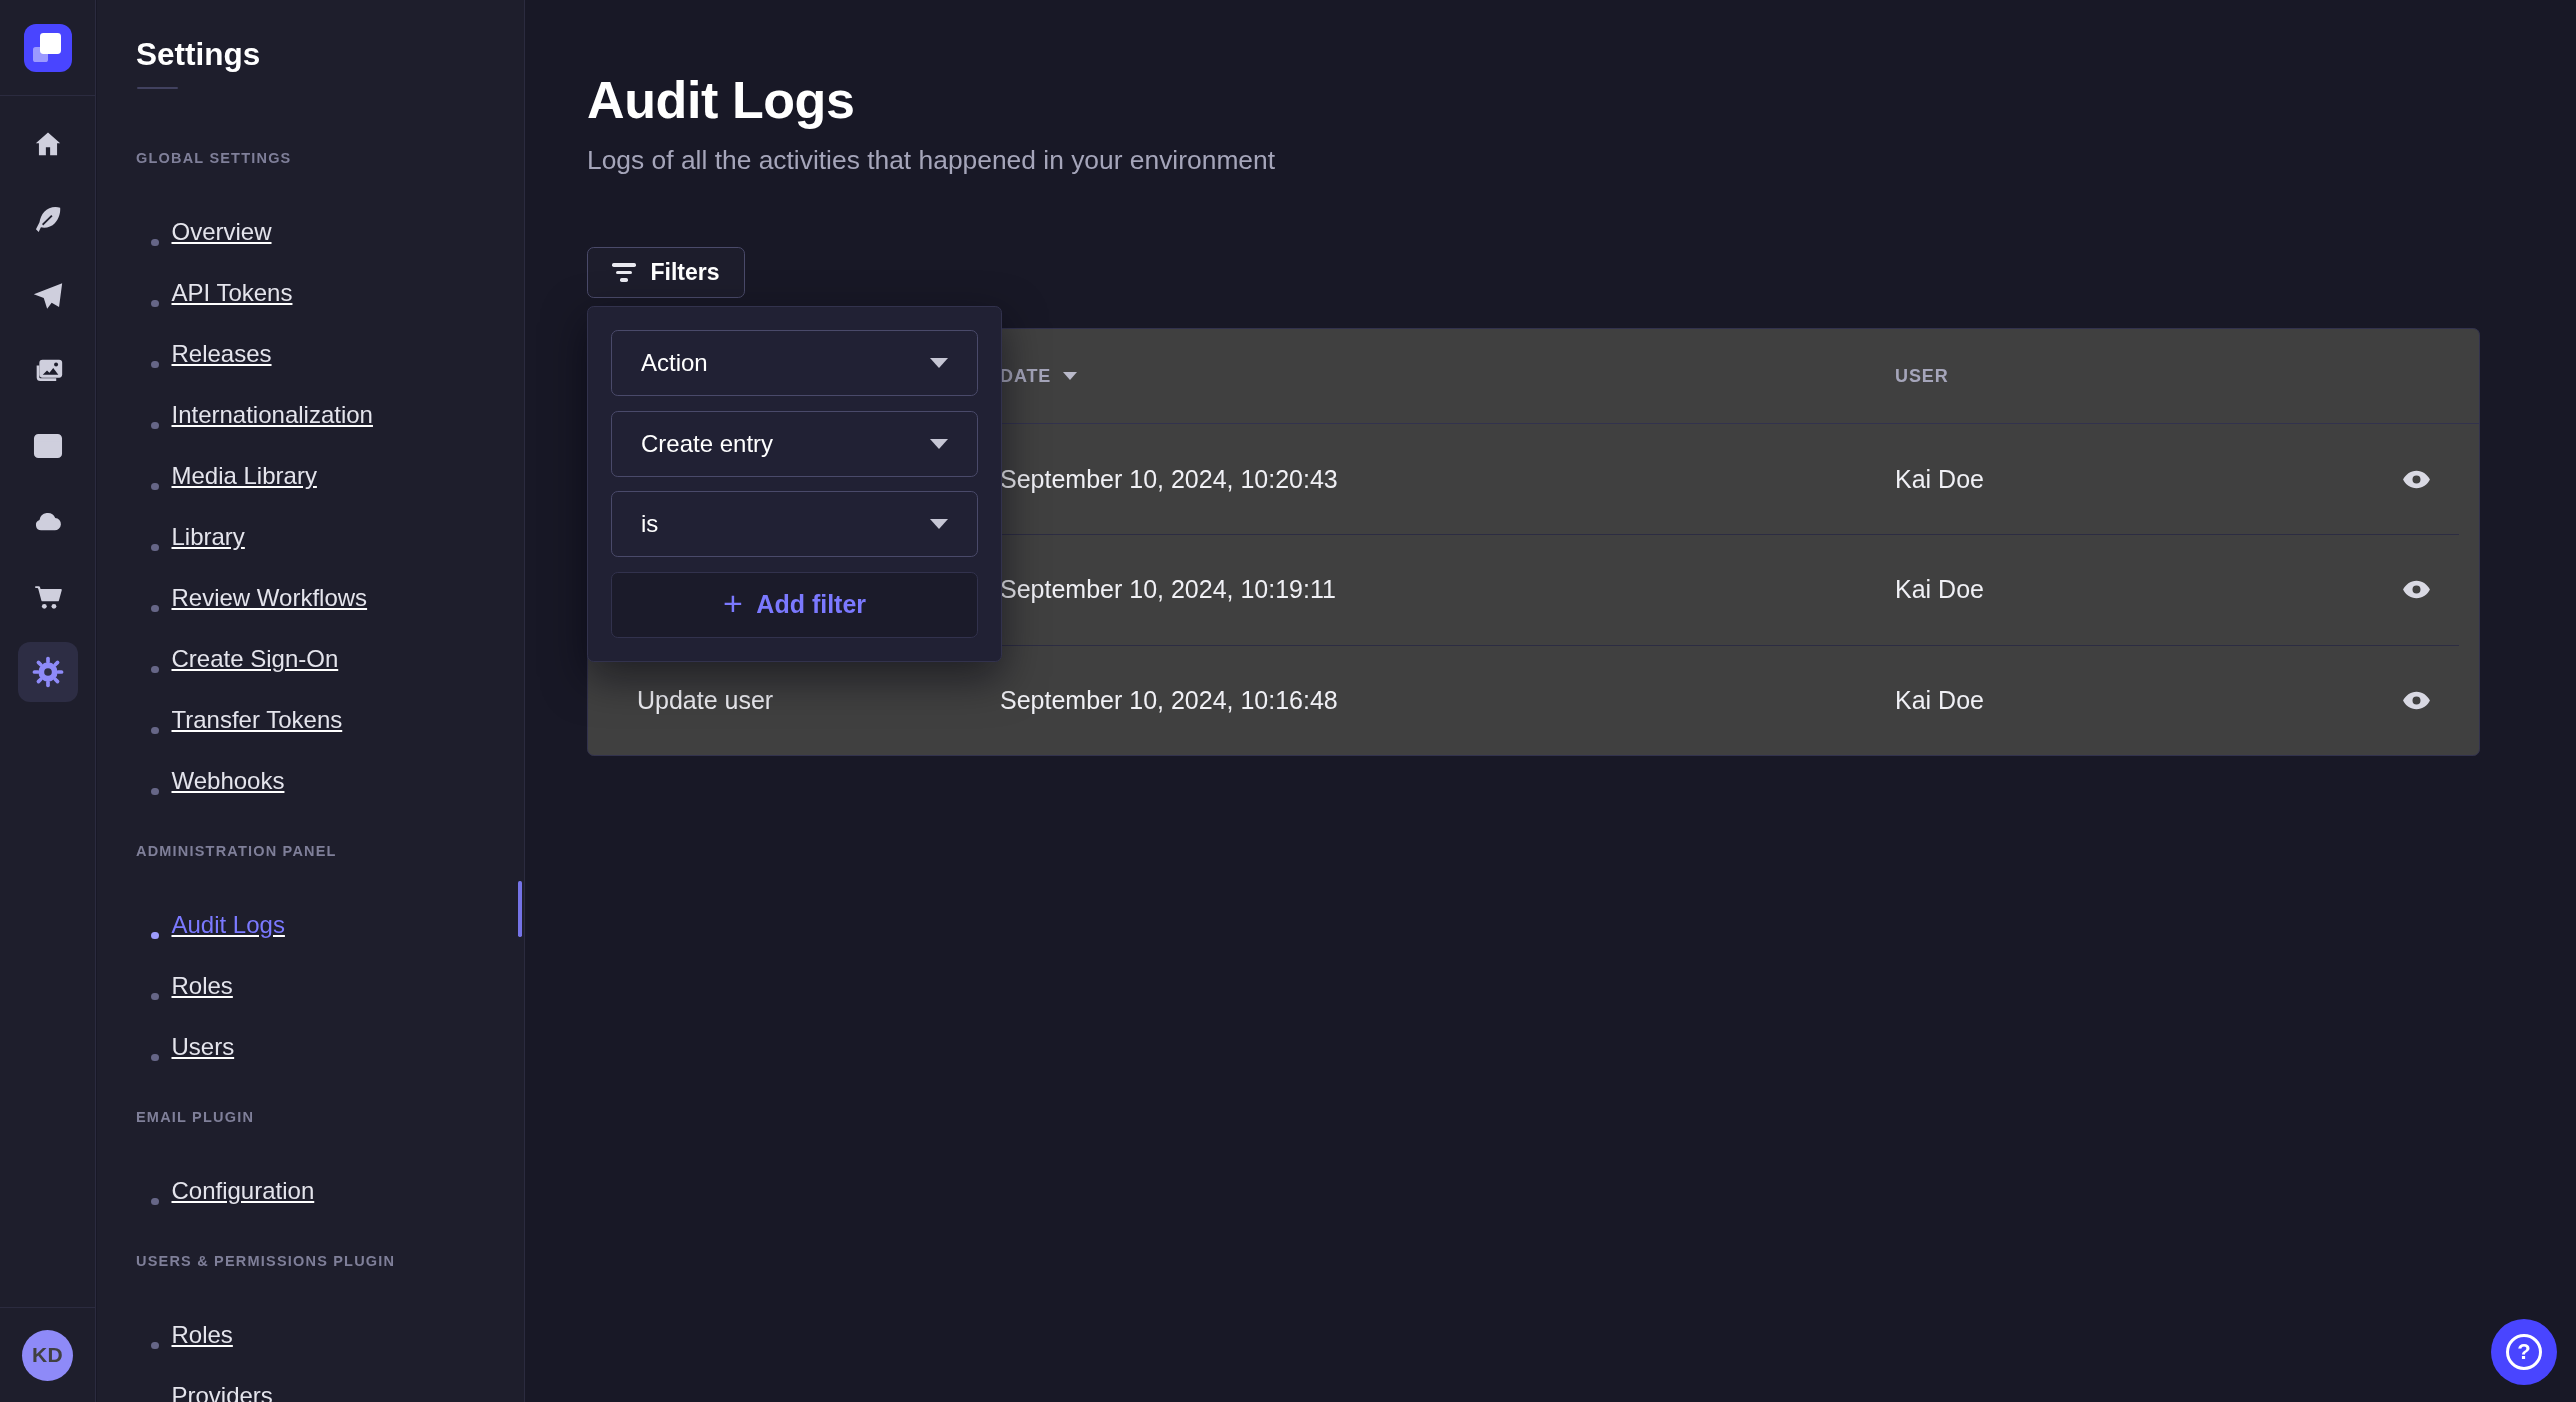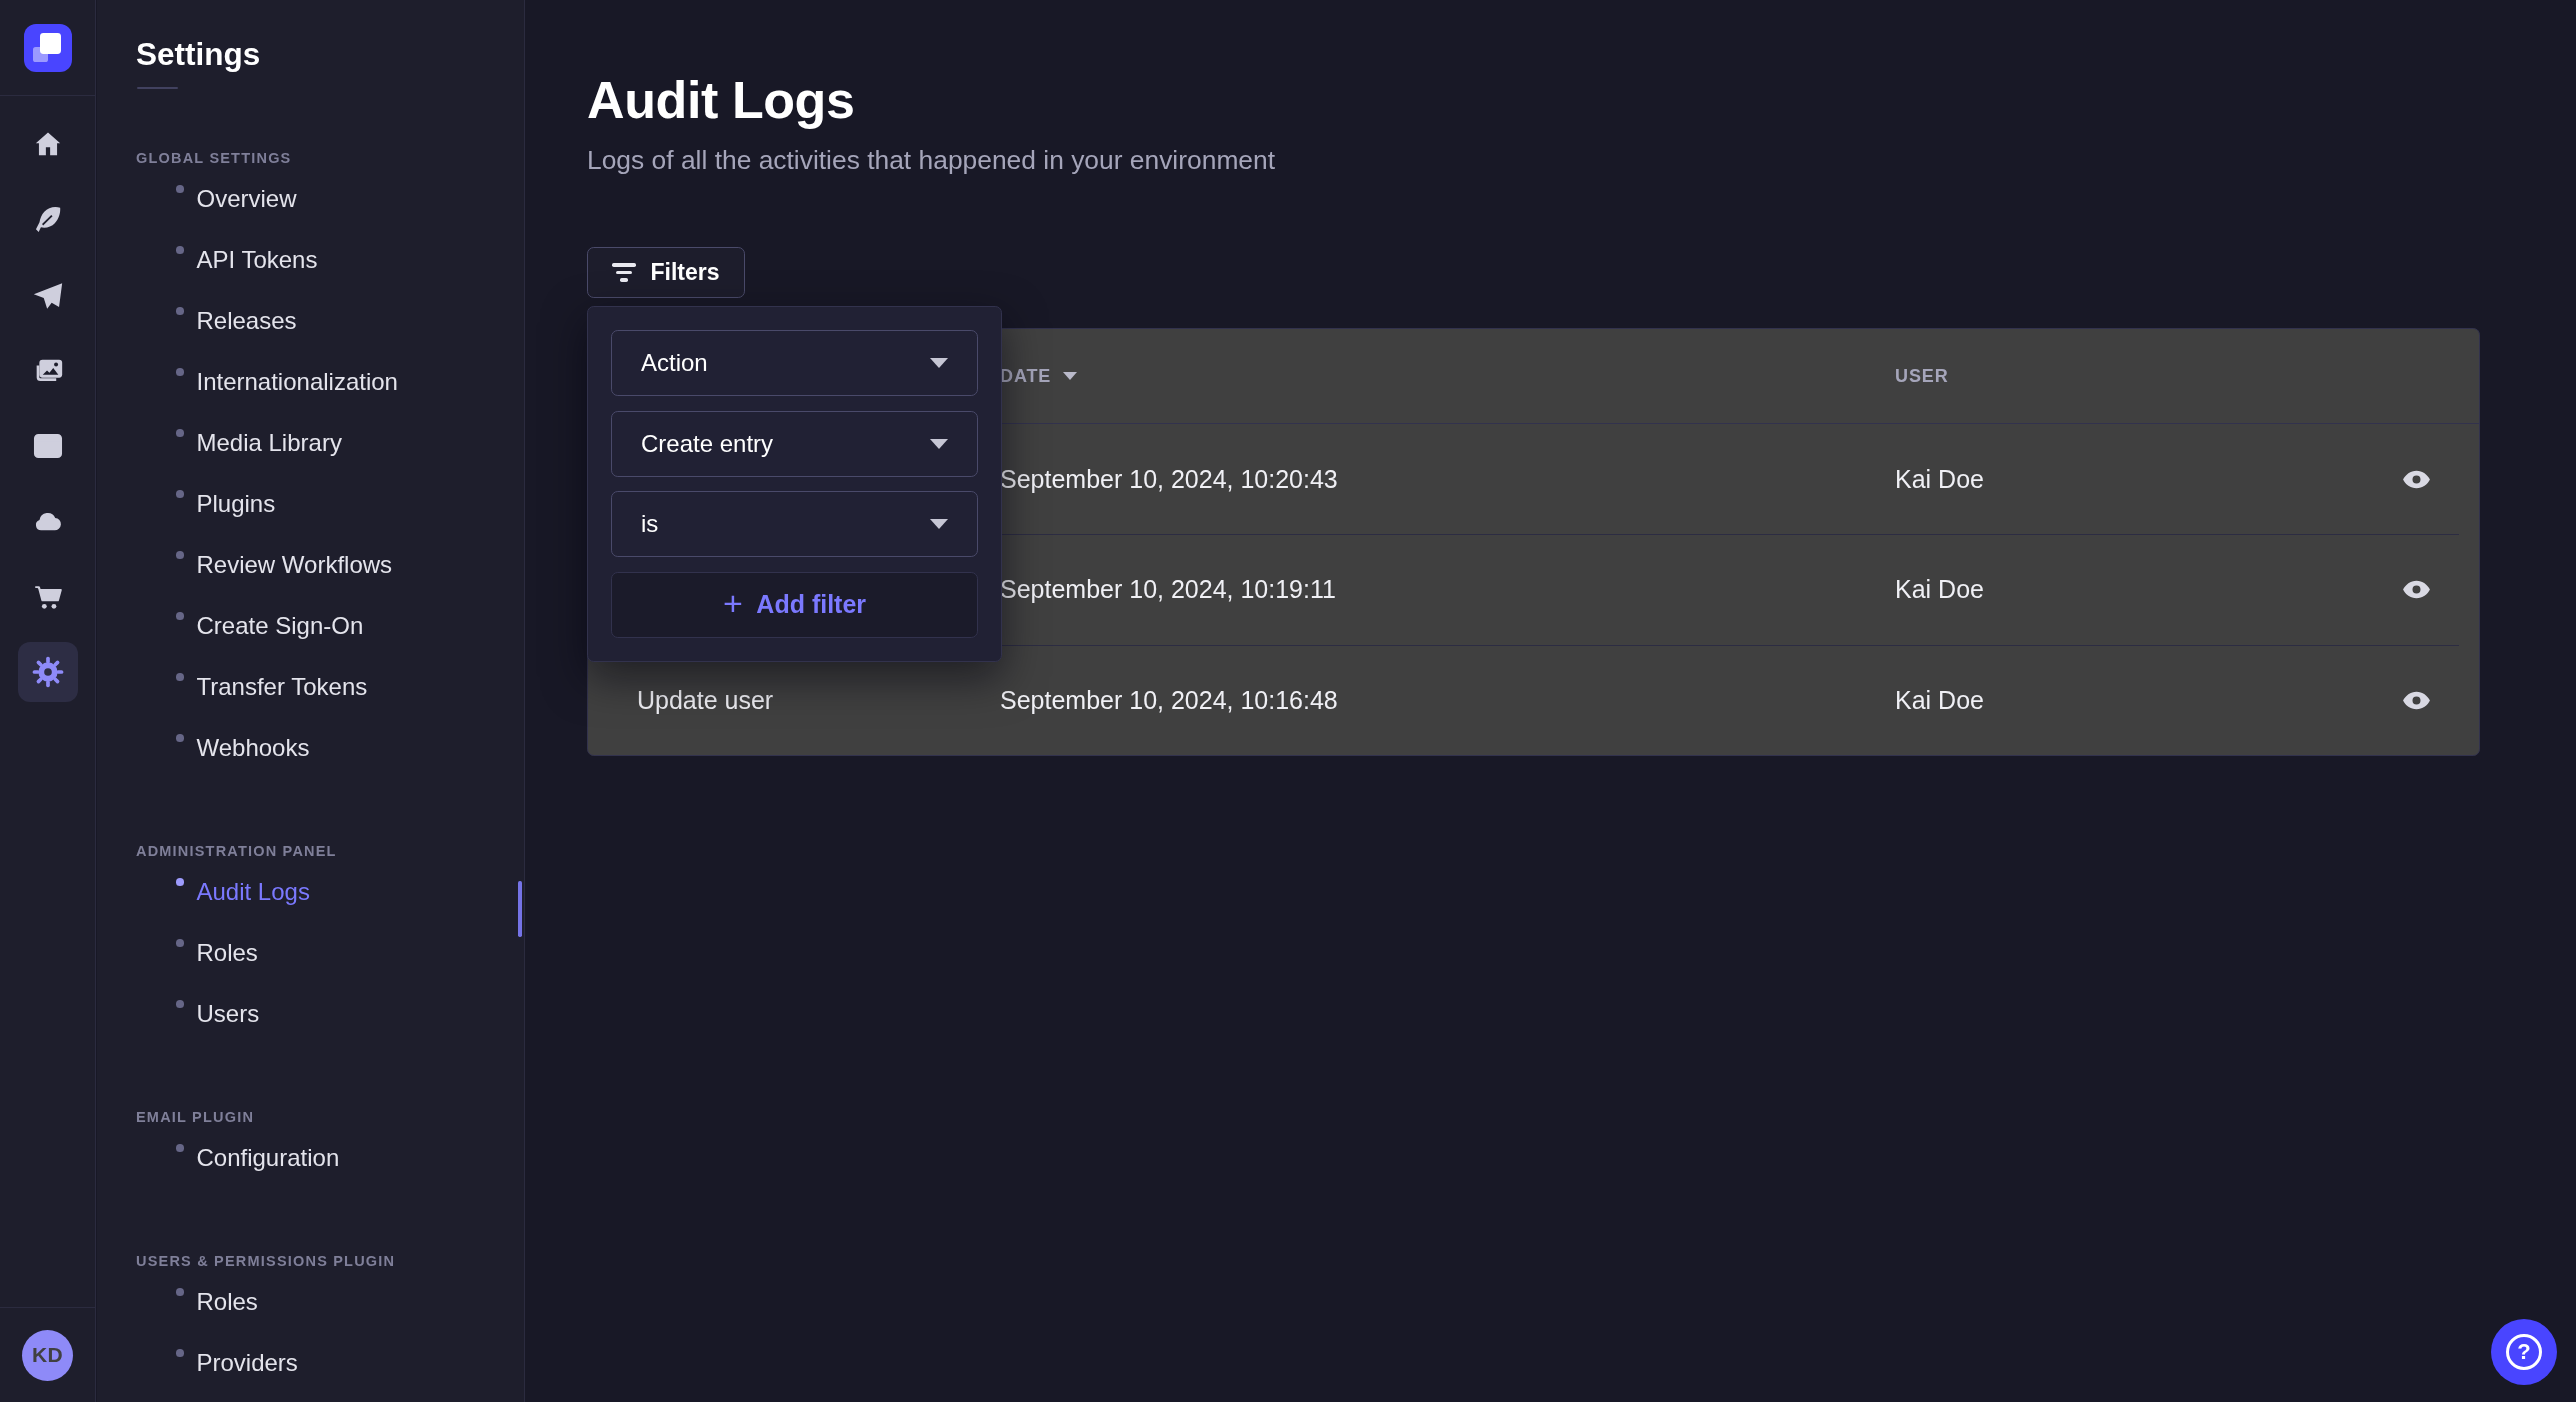--- a/index.html
+++ b/index.html
@@ -36,22 +36,22 @@
 
   
   .subbar { position:absolute; left:97px; top:0; bottom:0; width:428px;
             background:#1e1e2c; border-right:0.9px solid #2b2b3f; z-index:5; }
   .subbar-title { margin:36px 0 0 39px; font-size:31.5px; font-weight:700; color:#ffffff; }
   .subbar-rule { width:41px; height:2.6px; background:#41415f; margin:13.6px 0 0 40px; border-radius:1.7px; }
   .section-label { margin:48px 0 0 39px; font-size:14.5px; font-weight:700;
                    color:#7f7f99; letter-spacing:1.2px; }
   .section-label.first { margin-top:61px; }
   ul.nav-list { list-style:none; margin-top:19px; }
-  .nav-item { height:61px; display:flex; align-items:flex-start; padding-left:79px;
-              cursor:pointer; position:relative; }
+  .nav-item { height:61px; display:flex; align-items:flex-end; padding-left:54px;
+              cursor:pointer; position:relative;text-decoration:underline; }
   .dot { width:7.7px; height:7.7px; border-radius:50%; background:#666687; margin-right:12.8px; flex:none; }
   .nav-item .lbl { font-size:24px; color:#e4e4ec; }
   .nav-item.active .lbl { color:#7b79ff; }
   .nav-item.active .dot { background:#9d9bfc; }
   .nav-item.active .indicator { position:absolute; right:1.7px; top:2.6px; width:4.3px; height:56px;
               background:#7573e6; border-radius:1.7px; }
 
   
   .main { position:absolute; left:492px; right:0; top:0; bottom:0; }
   .page-header { margin:70px 0 0 95px; }
@@ -205,21 +205,21 @@
     <li class="nav-item">
         <span class="dot"></span>
         <span class="lbl">Internationalization</span>
       </li>
     <li class="nav-item">
         <span class="dot"></span>
         <span class="lbl">Media Library</span>
       </li>
     <li class="nav-item">
         <span class="dot"></span>
-        <span class="lbl">Plugins</span>
+        <span class="lbl">Library</span>
       </li>
     <li class="nav-item">
         <span class="dot"></span>
         <span class="lbl">Review Workflows</span>
       </li>
     <li class="nav-item">
         <span class="dot"></span>
         <span class="lbl">Create Sign-On</span>
       </li>
     <li class="nav-item">

